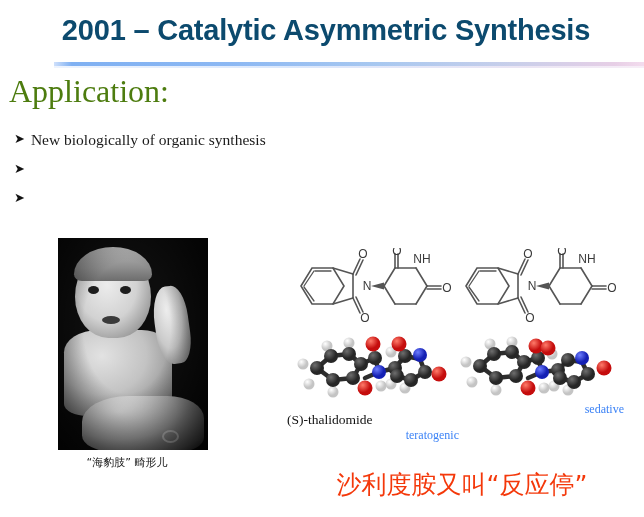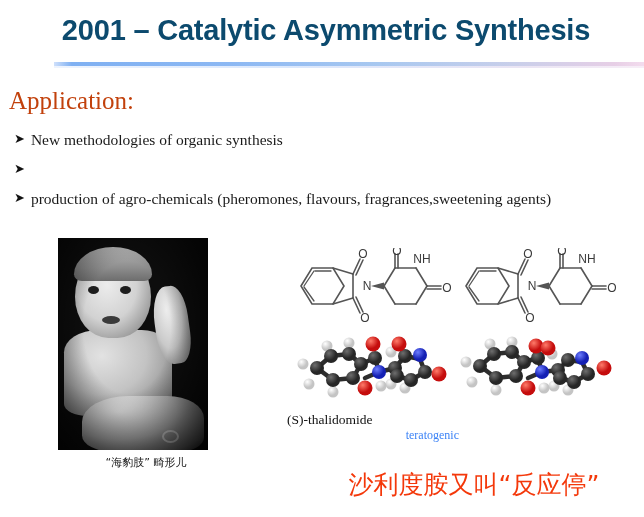--- a/index.html
+++ b/index.html
@@ -52,23 +52,23 @@
     height: 2px;
     background: linear-gradient(to right,
         #e8f0fd 0%, #cfe0fb 40%, #e4dcf0 80%, #f4e8f4 100%);
     opacity: .75;
   }
 
   
   #application-heading {
     position: absolute;
     left: 9px;
-    top: 87px;
-    font-size: 25px;
-    color: #c2410c;
+    top: 74px;
+    font-size: 32px;
+    color: #4d7c0f;
     line-height: 1.1;
     white-space: nowrap;
   }
 
   
   #bullet-list {
     position: absolute;
     left: 14px;
     top: 131px;
     width: 626px;
@@ -164,21 +164,21 @@
     border: 2px solid #efefef;
     border-radius: 50%;
   }
   .ph-vignette {
     position: absolute;
     inset: 0;
     background: radial-gradient(ellipse at 46% 42%, rgba(0,0,0,0) 38%, rgba(0,0,0,.55) 72%, rgba(0,0,0,.92) 100%);
   }
   #photo-caption {
     position: absolute;
-    left: 71px;
+    left: 52px;
     top: 455px;
     width: 150px;
     text-align: center;
     font-size: 11px;
     color: #141414;
     font-family: "DejaVu Sans", "Liberation Sans", sans-serif;
     white-space: nowrap;
   }
 
   
@@ -202,21 +202,21 @@
   .mol-effect {
     text-align: right;
     font-size: 12px;
     color: #3b82f6;
     white-space: nowrap;
   }
 
   
   #chinese-headline {
     position: absolute;
-    left: 304px;
+    left: 292px;
     top: 468px;
     width: 340px;
     text-align: center;
     font-size: 25px;
     color: #f4380a;
     font-family: "DejaVu Sans", "Liberation Sans", sans-serif;
     white-space: nowrap;
   }
 </style>
 </head>
@@ -224,28 +224,27 @@
 
 <div id="slide-title">2001 – Catalytic Asymmetric Synthesis</div>
 <div id="title-rule"></div>
 <div id="title-rule-shadow"></div>
 
 <div id="application-heading">Application:</div>
 
 <div id="bullet-list">
   <div class="bullet-row">
     <span class="bullet-marker">➤</span>
-    <span>New methodologies of organic synthesis</span>
+    <span>New biologically of organic synthesis</span>
   </div>
   <div class="bullet-row">
     <span class="bullet-marker">➤</span>
   </div>
   <div class="bullet-row">
     <span class="bullet-marker">➤</span>
-    <span>production of agro-chemicals (pheromones, flavours, fragrances,sweetening agents)</span>
   </div>
 </div>
 
 <div id="photo-figure">
   <div id="photo-frame">
     <div class="ph-torso"></div>
     <div class="ph-limb"></div>
     <div class="ph-head"></div>
     <div class="ph-hair"></div>
     <div class="ph-eye l"></div>
@@ -470,15 +469,16 @@
         <circle cx="136" cy="40" r="7" fill="url(#cR)"></circle>
       <circle cx="84" cy="12" r="7.5" fill="url(#oR)"></circle>
       <circle cx="96" cy="14" r="7.5" fill="url(#oR)"></circle>
       <circle cx="152" cy="34" r="7.5" fill="url(#oR)"></circle>
       <circle cx="76" cy="54" r="7.5" fill="url(#oR)"></circle>
       <circle cx="90" cy="38" r="7" fill="url(#nR)"></circle>
       <circle cx="130" cy="24" r="7" fill="url(#nR)"></circle>
     </g>
   </svg>
 
+  <div class="mol-effect">sedative</div>
 </div>
 
 <div id="chinese-headline">沙利度胺又叫“反应停”</div>
 
 </body></html>

